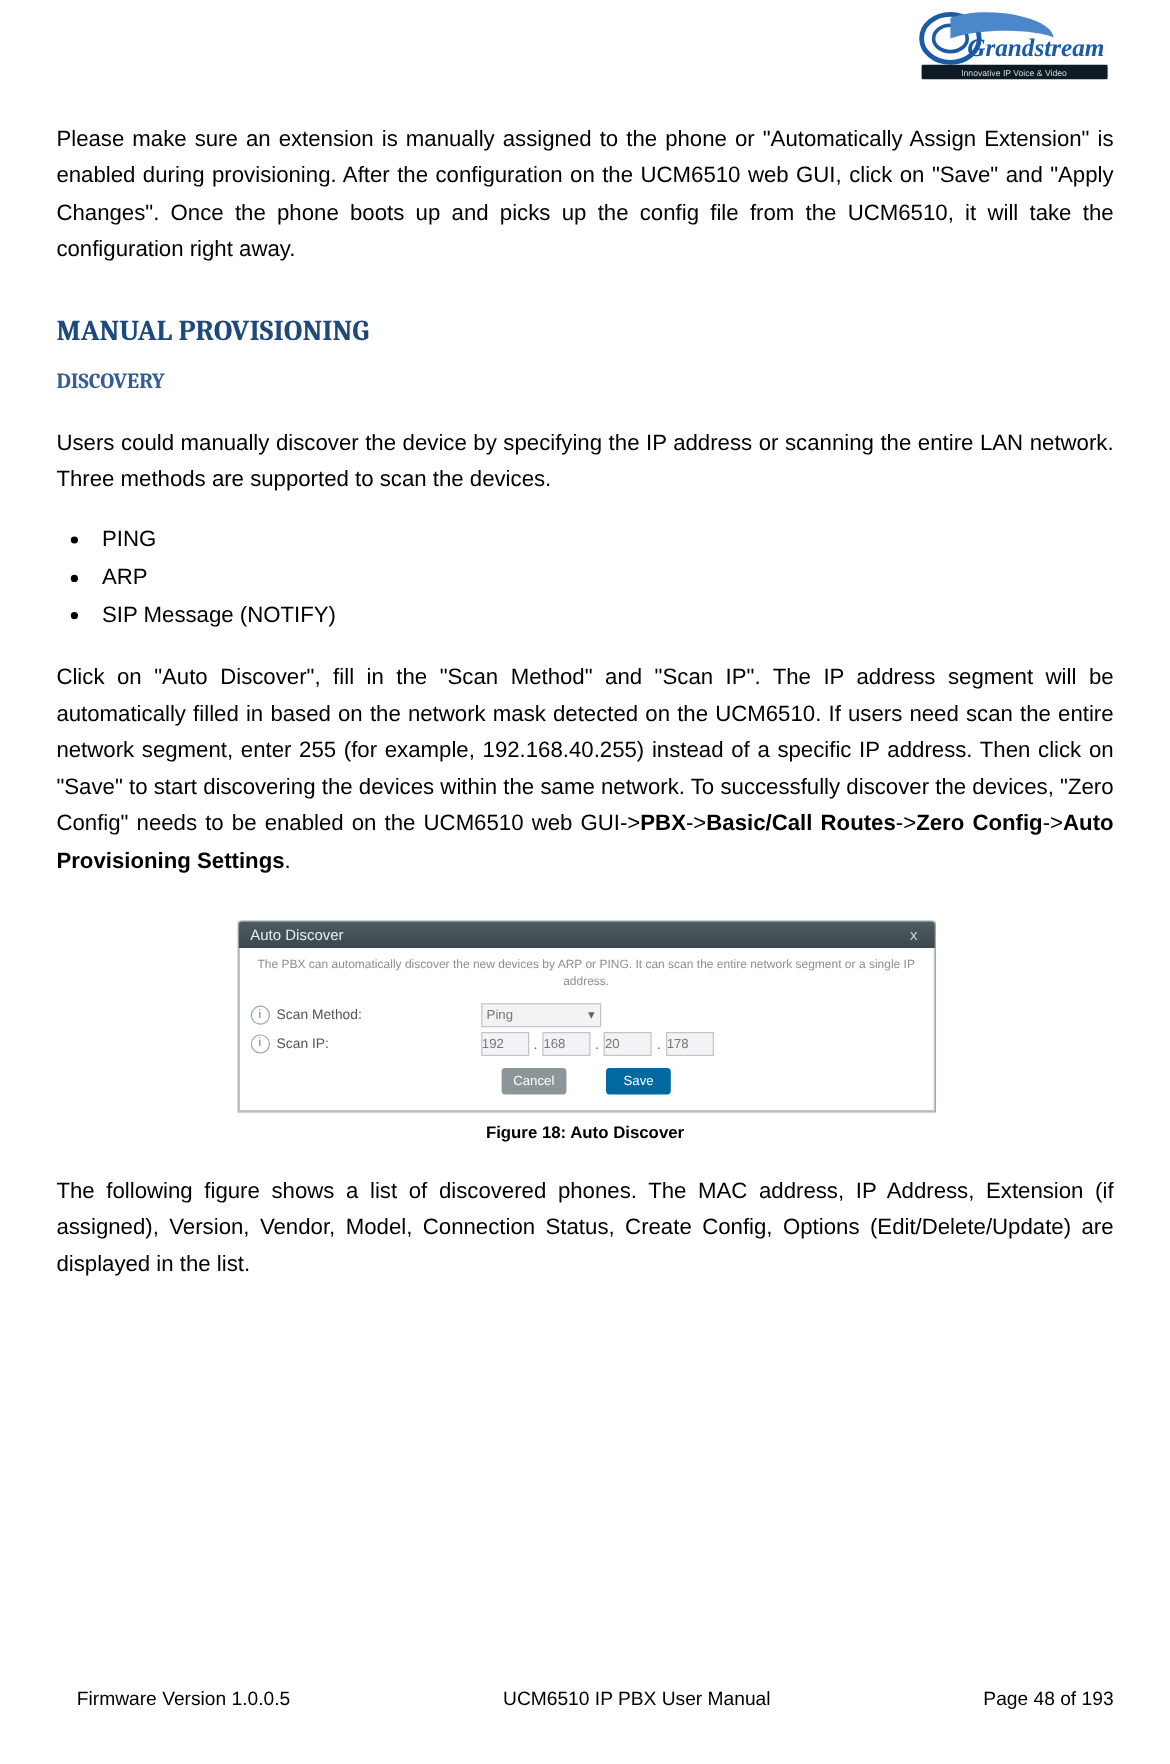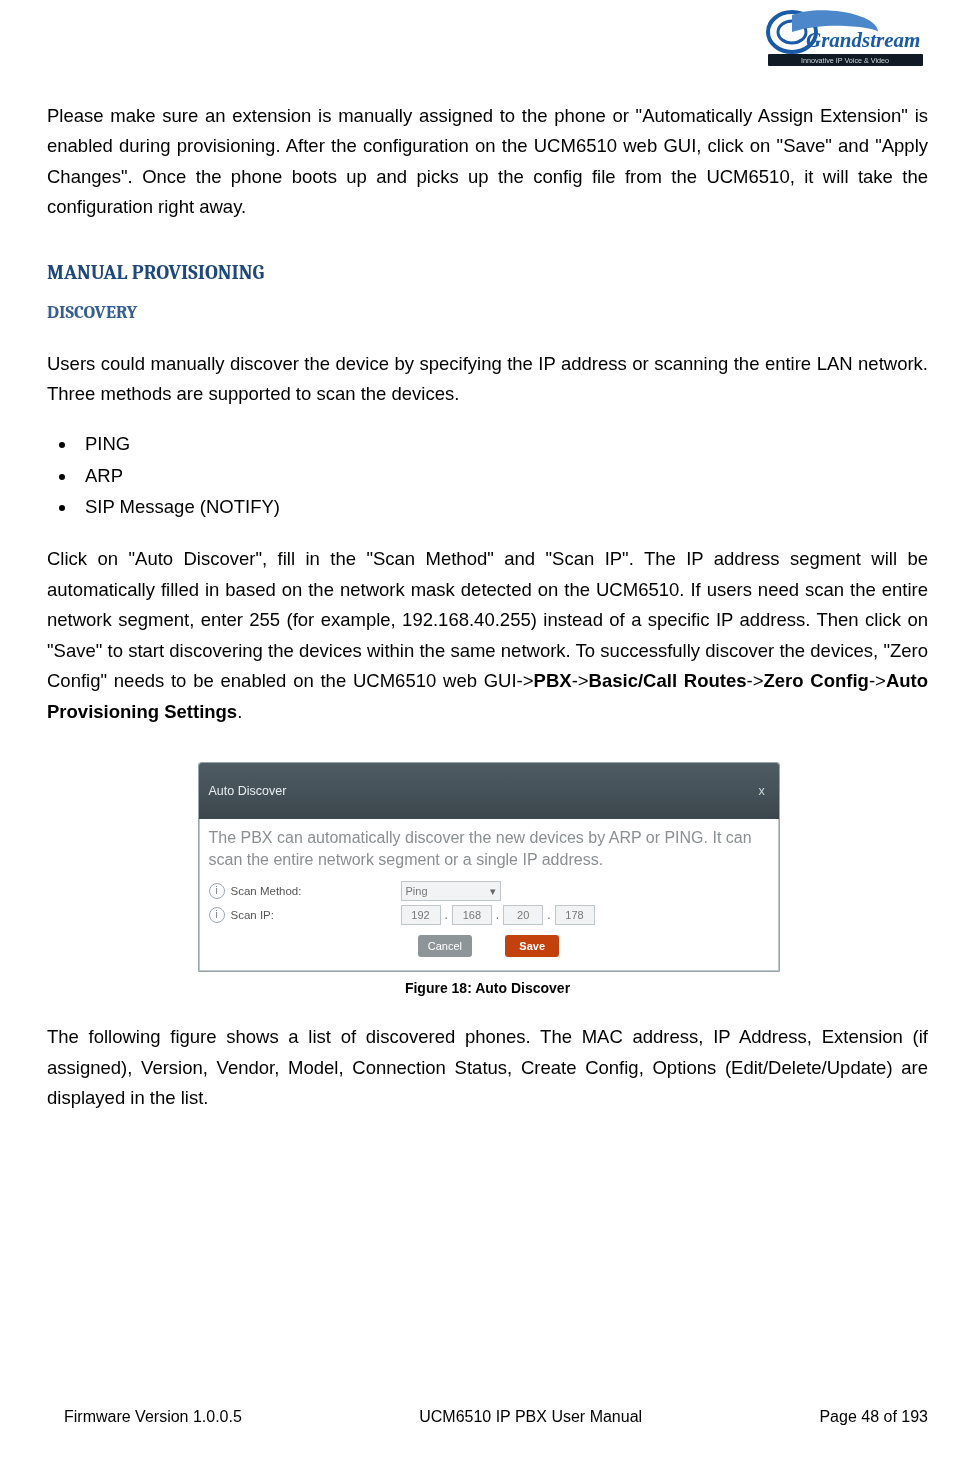--- a/index.html
+++ b/index.html
@@ -28,21 +28,21 @@
     height: 60px;
   }
   .body-text {
     font-size: 18.5px;
     line-height: 1.65;
     text-align: justify;
   }
   .h2 {
     font-family: "Cambria", "Georgia", serif;
     color: #1F497D;
-    font-size: 20px;
+    font-size: 24px;
     font-weight: 700;
     margin: 38px 0 18px 0;
   }
   .h3 {
     font-family: "Cambria", "Georgia", serif;
     color: #365F91;
     font-size: 18px;
     font-weight: 700;
     margin: 12px 0 26px 0;
   }
@@ -64,43 +64,44 @@
     border: 1px solid #9aa6ae;
     border-radius: 3px 3px 0 0;
     background: #fff;
     box-shadow: 0 0 0 1px #bfc6ca inset;
     font-size: 12px;
     color: #666;
   }
   .ad-header {
     background: linear-gradient(#4e5c63,#3c474d);
     color: #e6eef3;
-    padding: 21px 10px;
+    padding: 4px 10px;
     font-size: 12.5px;
     border-radius: 3px 3px 0 0;
     display: flex;
     justify-content: space-between;
     align-items: center;
   }
   .ad-close {
     width: 14px;
     height: 14px;
     display: inline-block;
     text-align: center;
     line-height: 14px;
     color: #cfd7db;
   }
   .ad-body {
     padding: 8px 10px 14px 10px;
   }
   .ad-hint {
-    font-size: 16px;
+    font-size: 10px;
     color: #8a8f92;
     margin-bottom: 10px;
     line-height: 1.4;
+    text-align: center;
   }
   .ad-row {
     display: flex;
     align-items: center;
     margin: 4px 0;
   }
   .ad-row .info-icon {
     display: inline-block;
     width: 14px;
     height: 14px;
@@ -132,39 +133,38 @@
     line-height: 18px;
   }
   .ad-select {
     width: 90px;
     padding: 0 4px;
     appearance: none;
     position: relative;
   }
   .ad-ip {
     width: 38px;
-    text-align: center;
   }
   .ad-buttons {
     text-align: center;
     margin-top: 10px;
   }
   .btn {
     display: inline-block;
     min-width: 54px;
     height: 22px;
     line-height: 22px;
     border-radius: 3px;
     font-size: 11px;
     color: #fff;
     text-align: center;
     margin: 0 15px;
   }
   .btn-cancel { background: #8d9599; }
-  .btn-save   { background: #c2410c; font-weight: bold; }
+  .btn-save   { background: #0369a1; }
   .fig-caption {
     text-align: center;
     font-size: 14px;
     font-weight: 700;
     margin: 8px 0 26px 0;
   }
   .footer {
     position: absolute;
     bottom: 44px;
     left: 64px;

